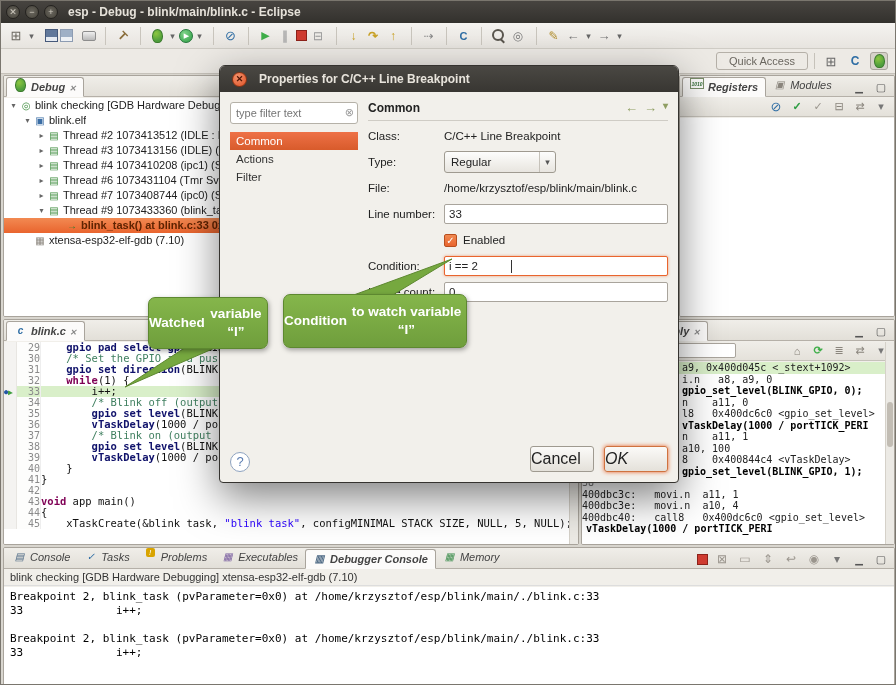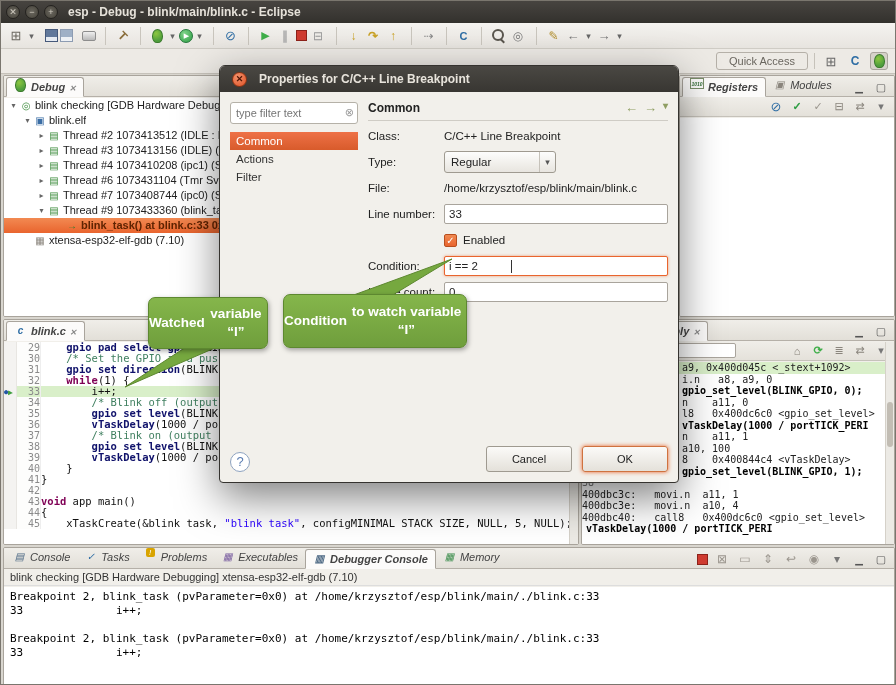--- a/index.html
+++ b/index.html
@@ -157,22 +157,22 @@
   .flabel{width:76px;flex:none;}
   .fvalue{flex:1;overflow:hidden;white-space:nowrap;}
   .dd{width:112px;height:22px;border:1px solid #9f9a90;border-radius:3px;background:linear-gradient(#fdfdfc,#e8e5df);display:flex;align-items:center;padding-left:6px;font-size:11.5px;}
   .dd .ddcaret{margin-left:auto;width:16px;height:100%;border-left:1px solid #c6c2ba;display:flex;align-items:center;justify-content:center;color:#555;font-size:9px;}
   .tinput{width:100%;height:20px;border:1px solid #a9a49c;border-radius:2px;background:#fff;font-size:11.5px;padding:0 4px;font-family:"Liberation Sans",sans-serif;color:#222;}
   .cond{border:1px solid #E9652E;box-shadow:0 0 3px rgba(233,101,46,.6);display:flex;align-items:center;gap:32px;}
   .caret-bar{display:inline-block;width:1px;height:13px;background:#333;margin-left:1px;}
   .chk{width:13px;height:13px;background:linear-gradient(#f08a52,#e9642e);border:1px solid #b84e1e;border-radius:2px;color:#fff;font-size:10px;line-height:12px;text-align:center;margin-right:6px;}
   .dlg-help{position:absolute;left:10px;bottom:10px;width:20px;height:20px;border-radius:50%;border:1px solid #8ea3c0;color:#5b7db1;font-size:13px;line-height:18px;text-align:center;background:#fff;}
   .dlg-buttons{position:absolute;right:10px;bottom:10px;display:flex;gap:10px;}
-  .dbtn{width:86px;height:26px;border:1px solid #9f9a90;border-radius:3px;background:linear-gradient(#fbfaf8,#e4e1da);font-size:11px;color:#222;text-align:center;line-height:24px;}
-  .dbtn.focus{box-shadow:0 0 4px #e9652e;border-color:#cf723f;}
+  .dbtn{width:64px;height:26px;border:1px solid #9f9a90;border-radius:3px;background:linear-gradient(#fbfaf8,#e4e1da);font-size:16px;color:#222;line-height:24px;}
+  .dbtn.focus{box-shadow:0 0 4px #e9652e;border-color:#cf723f;font-style:italic;}
 
   
   .tails{position:absolute;left:0;top:0;z-index:60;pointer-events:none;}
   .callout{position:absolute;z-index:61;background:linear-gradient(#85b64b,#6f9e3c);border:1px solid #5d8830;border-radius:7px;color:#fff;font-size:13.5px;font-weight:bold;display:flex;flex-direction:row;align-items:center;justify-content:center;text-align:center;box-shadow:1px 2px 5px rgba(0,0,0,.35);line-height:1.35;}
   .c1{left:147px;top:296px;width:120px;height:52px;}
   .c2{left:282px;top:293px;width:184px;height:54px;}
 </style>
 </head>
 <body>
 

